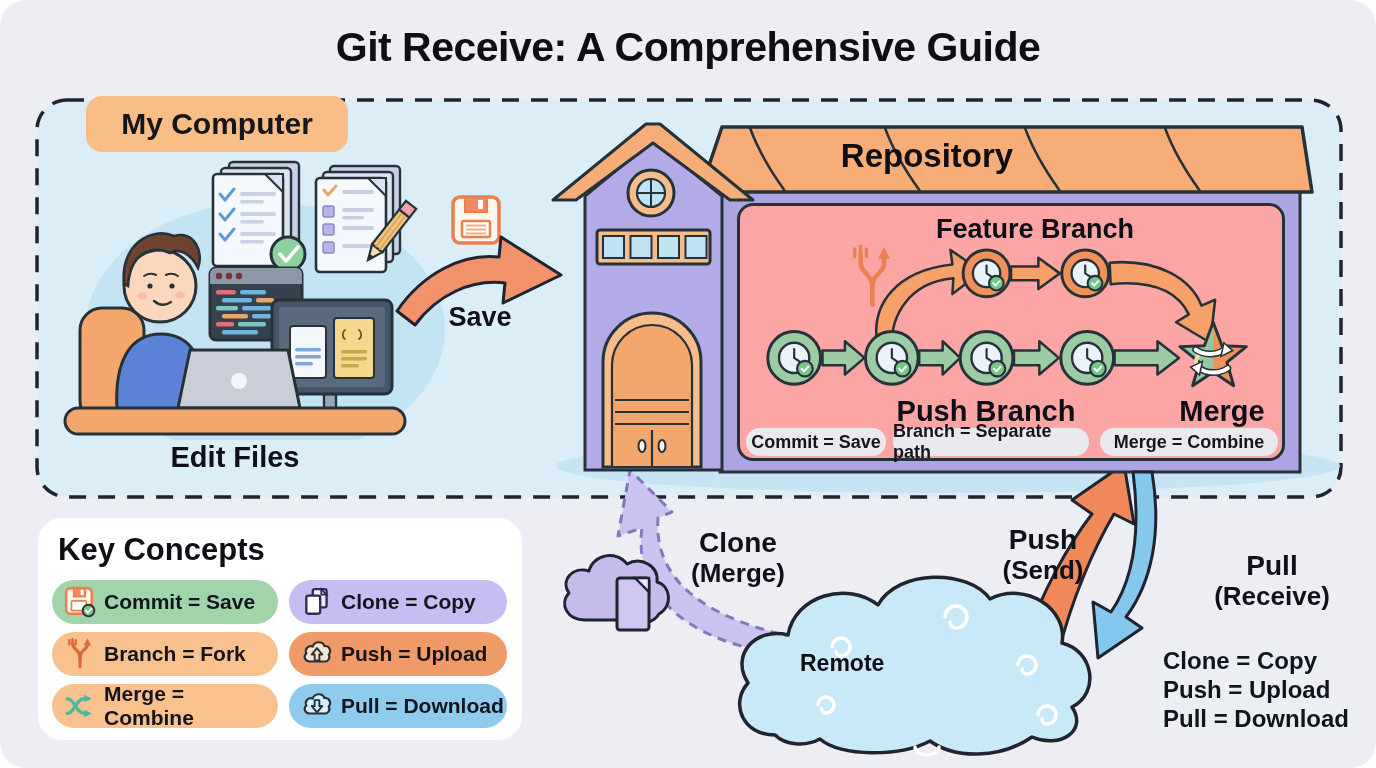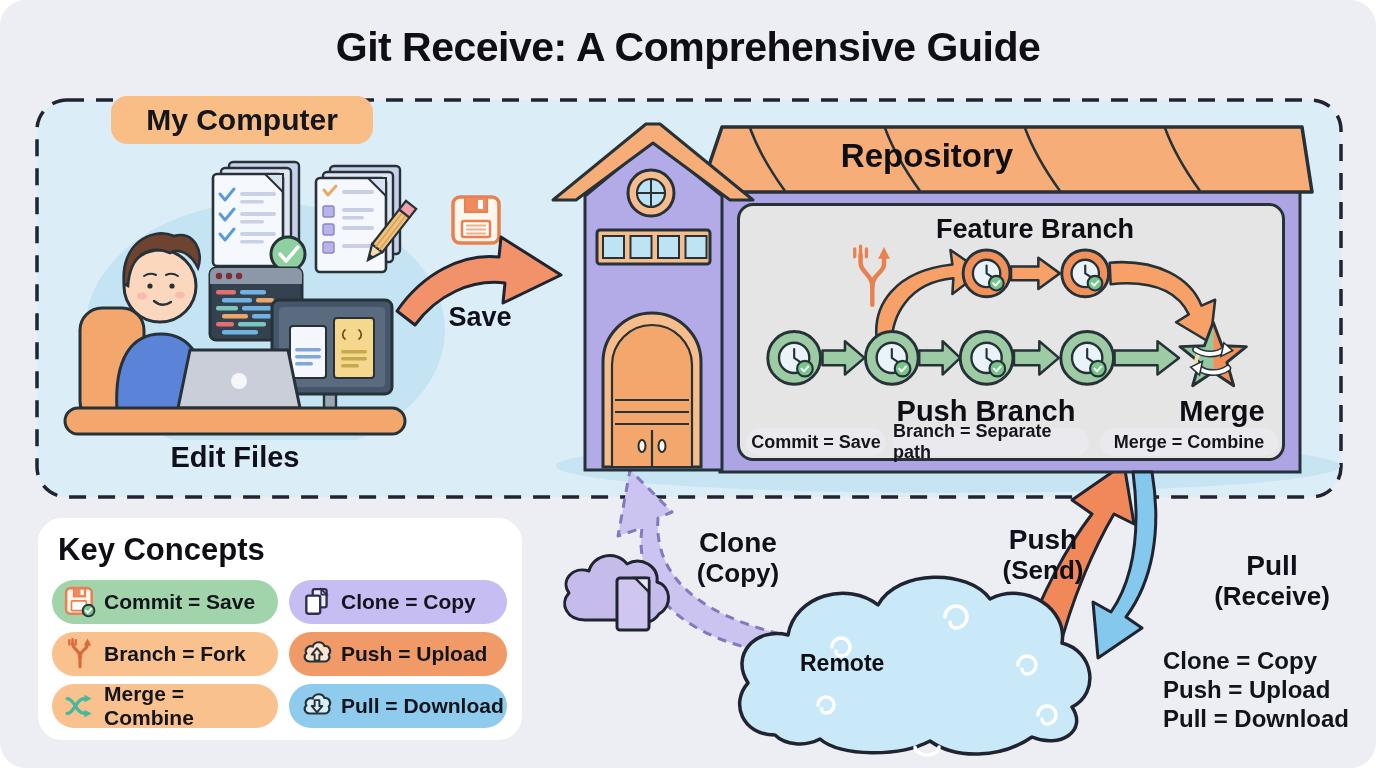--- a/index.html
+++ b/index.html
@@ -2,33 +2,33 @@
 <html><head>
 <meta charset="utf-8">
 <style>
   html,body{margin:0;padding:0;background:#ffffff;}
   .stage{position:relative;width:1376px;height:768px;overflow:hidden;
          font-family:"Liberation Sans",sans-serif;color:#14141C;}
   .canvas-bg{position:absolute;inset:0;background:#EDEEF3;border-radius:26px;}
   .abs{position:absolute;}
   .title{position:absolute;top:24px;left:0;width:100%;text-align:center;
          font-size:41px;font-weight:700;letter-spacing:-0.5px;color:#0E0E14;}
-  .my-computer-pill{position:absolute;left:111px;top:96px;width:262px;height:48px;
+  .my-computer-pill{position:absolute;left:86px;top:96px;width:262px;height:56px;
          background:#F9BE86;border-radius:16px;display:flex;align-items:center;justify-content:center;
          font-size:30px;font-weight:700;color:#15151D;}
   .edit-files{position:absolute;left:130px;top:441px;width:210px;text-align:center;
          font-size:29px;font-weight:700;color:#10101A;}
   .save-label{position:absolute;left:405px;top:302px;width:150px;text-align:center;
          font-weight:700;color:#10101A;line-height:1.12;}
   .save-label .l1{font-size:27px;}
   .save-label .l2{font-size:26px;}
   .repository-label{position:absolute;left:792px;top:137px;width:270px;text-align:center;
          font-size:33px;font-weight:700;color:#0E0E14;}
   .repo-panel{position:absolute;left:737px;top:203px;width:548px;height:258px;
-         background:#e5e5e5;border:3.5px solid #263238;border-radius:16px;box-sizing:border-box;}
+         background:#fca5a5;border:3.5px solid #263238;border-radius:16px;box-sizing:border-box;}
   .repo-panel .graph{position:absolute;left:0;top:0;width:100%;height:100%;}
   .fb-label{position:absolute;left:172px;top:8px;width:246px;text-align:center;
          font-size:27px;font-weight:700;color:#0E0E14;}
   .mb-label{position:absolute;left:123px;top:189px;width:246px;text-align:center;
          font-size:29px;font-weight:700;color:#0E0E14;}
   .merge-label{position:absolute;left:399px;top:189px;width:166px;text-align:center;
          font-size:29px;font-weight:700;color:#0E0E14;}
   .repo-pill{position:absolute;top:222px;height:28px;background:#EAEAEE;border-radius:14px;
          display:flex;align-items:center;justify-content:center;
          font-size:18px;font-weight:700;color:#15151D;}
@@ -341,21 +341,21 @@
     </g>
   </svg>
   <div class="remote-label">Remote</div>
 
   <svg class="abs" style="left:0;top:0;" width="1376" height="768">
     <path d="M1152,472 C 1162,532 1152,582 1126,617 L1142,628 L1098,658 L1093,602 L1111,612 C 1133,580 1141,534 1133,472 Z" fill="#85C8EE" stroke="#1F2430" stroke-width="3" stroke-linejoin="round"></path>
   </svg>
 
   <div class="flow-label clone-label">
     <div class="l1">Clone</div>
-    <div class="l2">(Copy)</div>
+    <div class="l2">(Merge)</div>
   </div>
   <div class="flow-label pull-label">
     <div class="l1">Pull</div>
     <div class="l2">(Receive)</div>
   </div>
   <div class="flow-label push-label">
     <div class="l1">Push</div>
     <div class="l2">(Send)</div>
   </div>
 

